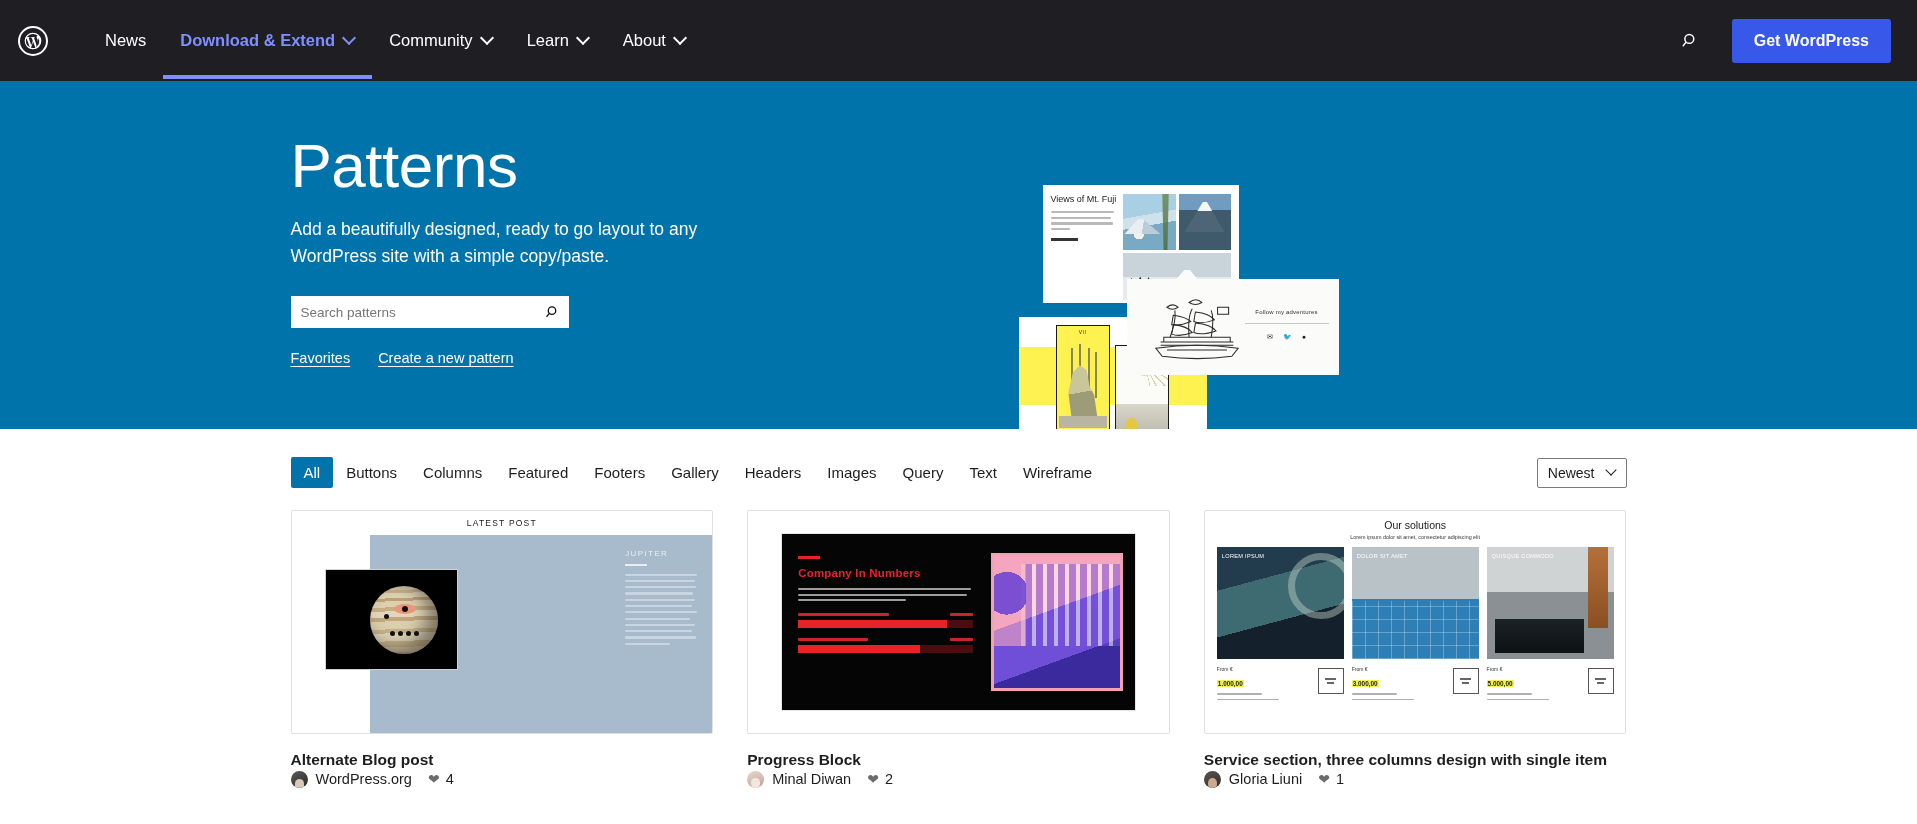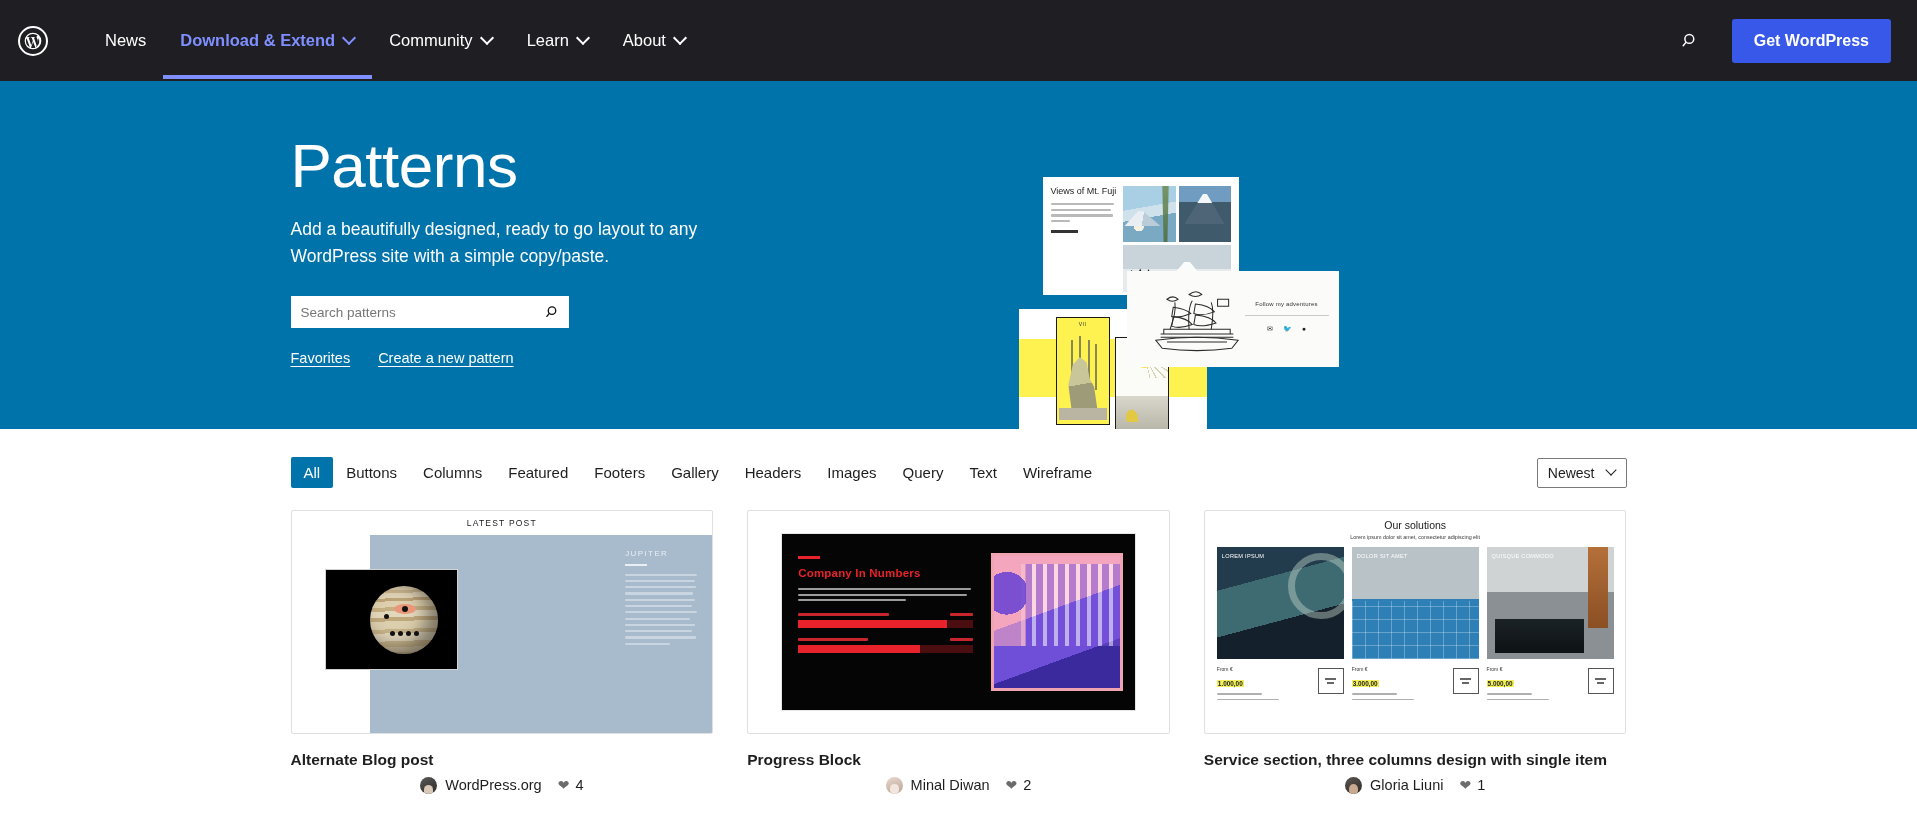--- a/index.html
+++ b/index.html
@@ -159,21 +159,21 @@
     font-size: 14.5px;
     text-decoration: underline;
     text-underline-offset: 3px;
     cursor: pointer;
   }
 
   
   .collage {
     position: absolute;
     left: 780px;
-    top: 8px;
+    top: 16px;
     width: 420px;
     height: 358px;
   }
   .cg-card { position: absolute; background: #fff; overflow: hidden; }
 
   
   .cg-fuji { left: 24px; top: 88px; width: 196px; height: 118px; display: flex; padding: 9px 8px; }
   .fuji-left { width: 74px; padding-right: 6px; }
   .fuji-h { font-size: 9px; color: #222; line-height: 1.25; font-weight: 400; }
   .fuji-p { margin-top: 6px; }
@@ -313,27 +313,25 @@
   }
   .card-title {
     margin-top: 16px;
     font-size: 15.5px;
     font-weight: bold;
     color: #1e1e1e;
     line-height: 1.35;
     cursor: pointer;
   }
   .card-meta {
-    margin-top: 6px;
     display: flex;
     align-items: center;
     gap: 8px;
     font-size: 14.5px;
     color: #1e1e1e;
-    justify-content: center;
   }
   .avatar {
     width: 17px; height: 17px;
     border-radius: 50%;
     overflow: hidden;
     flex: 0 0 auto;
     position: relative;
   }
   .av-a { background: linear-gradient(150deg,#5c5a58,#2a2825); }
   .av-a::after { content:""; position:absolute; left:4px; top:8px; width:9px; height:9px; border-radius:50% 50% 0 0; background:#d9c7b8; }

